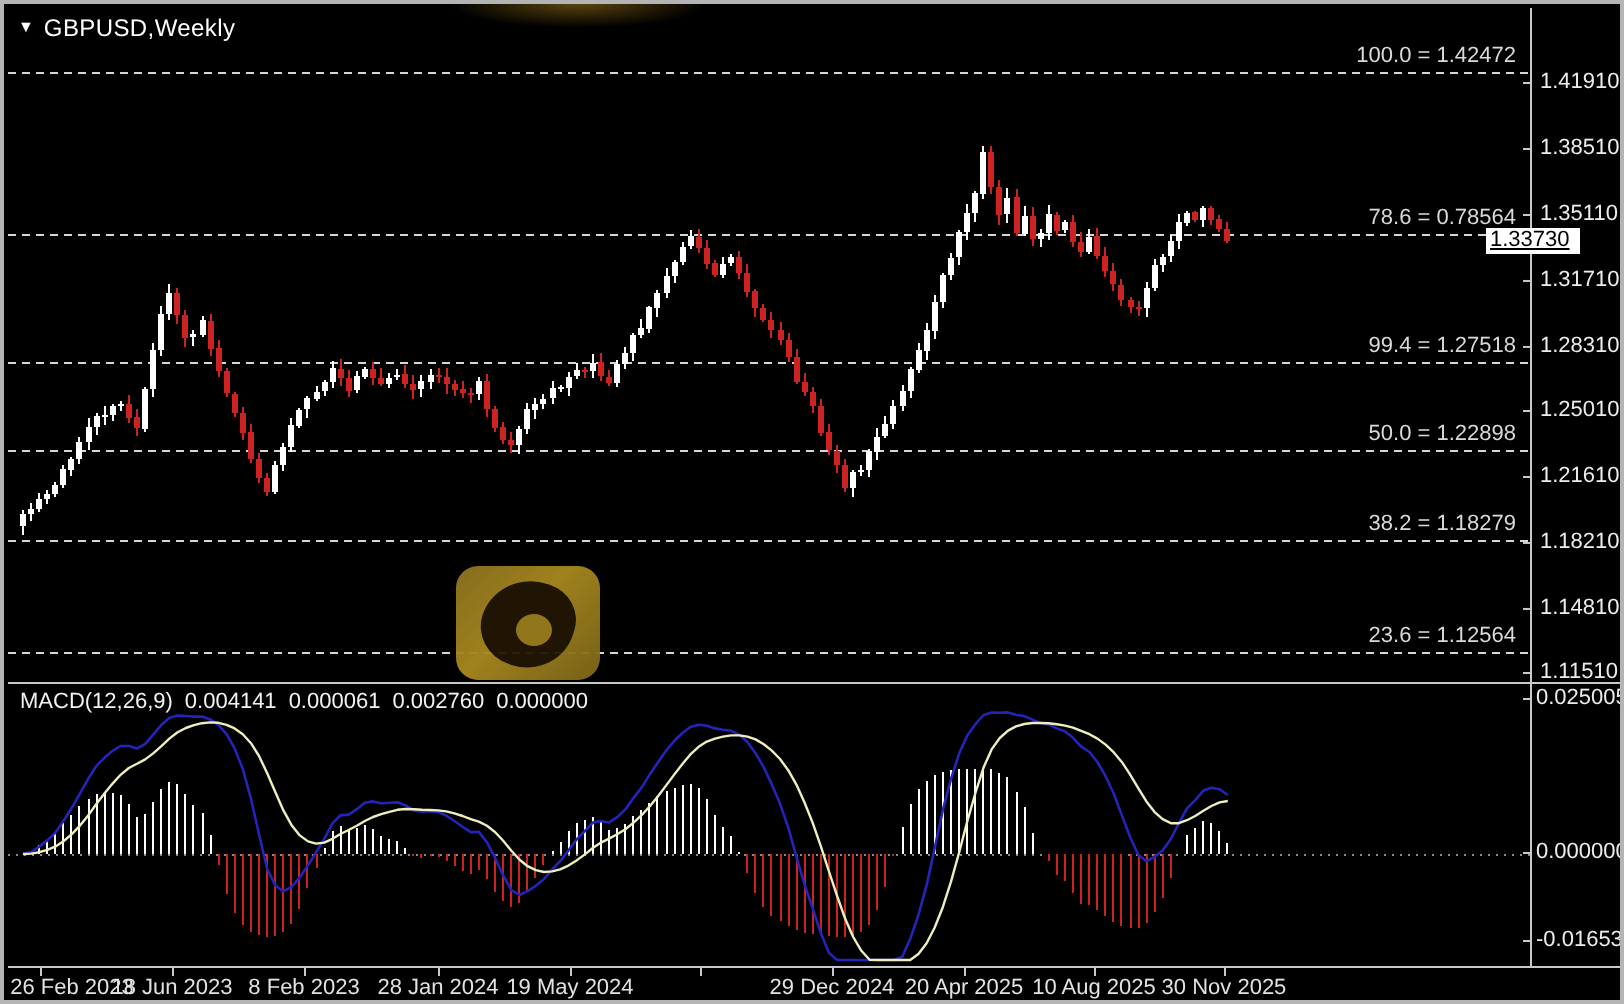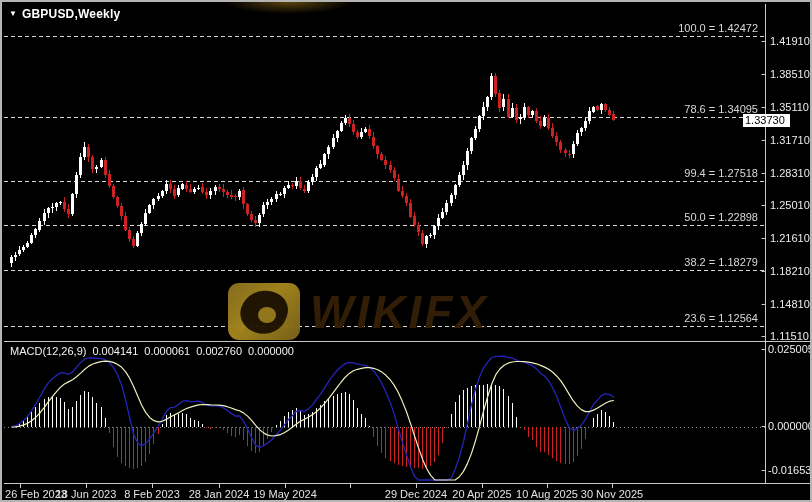--- a/index.html
+++ b/index.html
@@ -5,26 +5,26 @@
   html,body{margin:0;padding:0;background:#3a3a3a;}
   #frame{
     position:relative;width:812px;height:502px;background:#000;
     border:2px solid #b4b4b4;box-sizing:border-box;overflow:hidden;
     font-family:"Liberation Sans",sans-serif;
   }
   #plot{position:absolute;left:0;top:0;}
   .abs{position:absolute;}
   #title-bar{left:7px;top:5px;display:flex;align-items:center;gap:5px;z-index:5;}
   #title-bar .tri{color:#ffffff;font-size:8px;line-height:10px;cursor:pointer;}
-  #title-bar .sym{color:#ffffff;font-size:12px;font-weight:bold;letter-spacing:.2px;}
+  #title-bar .sym{color:#ffffff;font-size:12px;font-weight:normal;letter-spacing:.2px;}
   .fib-label{position:absolute;right:52px;text-align:right;color:#d9d9d9;font-size:11px;line-height:11px;white-space:nowrap;}
   .price-label{position:absolute;left:768px;color:#ececec;font-size:11px;line-height:12px;white-space:nowrap;}
   .macd-scale-label{position:absolute;left:766px;color:#ececec;font-size:11px;line-height:12px;white-space:nowrap;}
   #price-tag{left:741px;top:112px;width:47px;height:13px;background:#ffffff;color:#000;
-    font-size:11px;line-height:13px;padding-left:2px;box-sizing:border-box;z-index:6;}
+    font-size:11px;line-height:13px;padding-left:2px;box-sizing:border-box;z-index:6;text-decoration:underline;}
   #macd-info{left:8px;top:343px;z-index:5;display:flex;gap:6px;}
   #macd-info span{color:#f2f2f2;font-size:11px;}
   .date-label{position:absolute;top:486px;width:80px;margin-left:-40px;text-align:center;
     color:#e2e2e2;font-size:11px;white-space:nowrap;}
   
   #wm{left:226px;top:281px;display:flex;align-items:center;gap:10px;z-index:2;pointer-events:none;}
   #wm-icon{width:72px;height:57px;border-radius:11px;
     background:linear-gradient(135deg,#8d7220 0%,#a8891f 45%,#7d651a 100%);
     position:relative;overflow:hidden;opacity:.95;}
   #wm-icon .blob{position:absolute;left:13px;top:7px;width:46px;height:44px;
@@ -543,26 +543,25 @@
     <span>0.002760</span>
     <span>0.000000</span>
   </div>
 
   <div id="wm-glow" class="abs"></div>
   <div id="wm" class="abs">
     <div id="wm-icon">
       <div class="blob"></div>
         <div class="blob2"></div>
     </div>
-    <div id="wm-text">WIKIFX</div>
   </div>
 
   <div id="labels-layer">
       <div class="fib-label" style="top: 21px;">100.0 = 1.42472</div>
-      <div class="fib-label" style="top: 102px;">78.6 = 1.34095</div>
+      <div class="fib-label" style="top: 102px;">78.6 = 0.78564</div>
       <div class="fib-label" style="top: 166px;">99.4 = 1.27518</div>
       <div class="fib-label" style="top: 210px;">50.0 = 1.22898</div>
       <div class="fib-label" style="top: 255px;">38.2 = 1.18279</div>
       <div class="fib-label" style="top: 311px;">23.6 = 1.12564</div>
       <div class="price-label" style="top: 33px;">1.41910</div>
       <div class="price-label" style="top: 66px;">1.38510</div>
       <div class="price-label" style="top: 99px;">1.35110</div>
       <div class="price-label" style="top: 132px;">1.31710</div>
       <div class="price-label" style="top: 165px;">1.28310</div>
       <div class="price-label" style="top: 197px;">1.25010</div>

